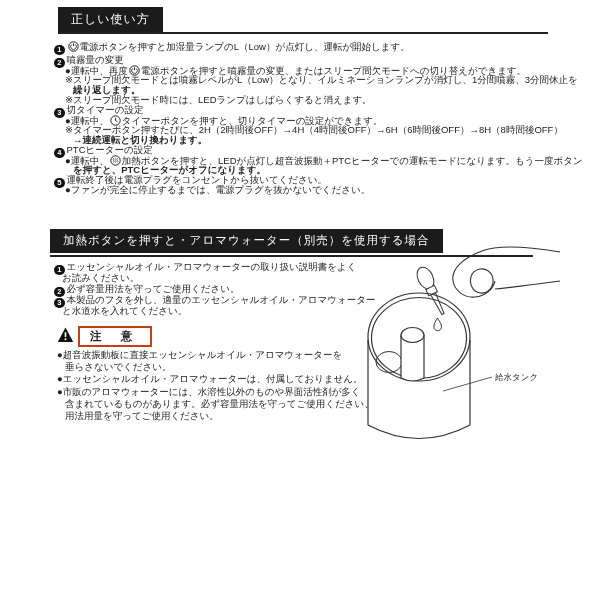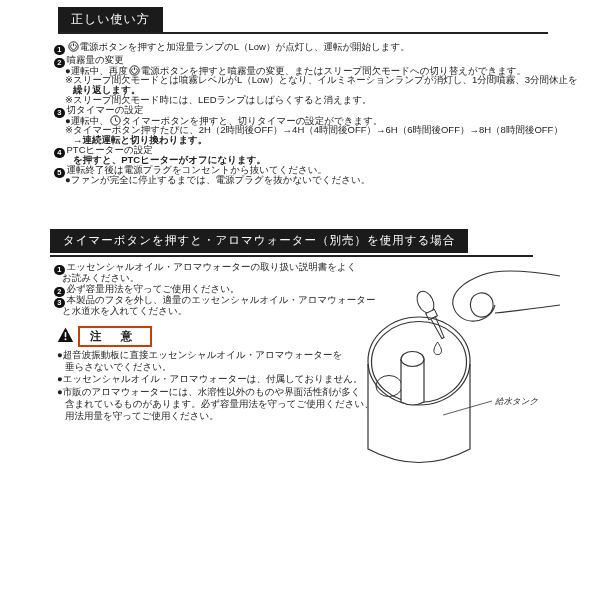--- a/index.html
+++ b/index.html
@@ -70,28 +70,36 @@
       <span>●運転中、</span><span class="btn-icon"><svg width="11" height="11" viewBox="0 0 11 11">
             <circle cx="5.5" cy="5.5" r="4.7" fill="none" stroke="#222" stroke-width="1"></circle>
             <path d="M5.5 2.8 V5.6 L7.5 6.7" stroke="#222" stroke-width="0.9" fill="none"></path>
           </svg></span><span>タイマーボタンを押すと、切りタイマーの設定ができます。</span>
     </div>
     <div class="ln ind1">※タイマーボタン押すたびに、2H（2時間後OFF）→4H（4時間後OFF）→6H（6時間後OFF）→8H（8時間後OFF）</div>
     <div class="ln ind2">→連続運転と切り換わります。</div>
     <div class="ln">
       <span class="num">4</span><span>PTCヒーターの設定</span>
     </div>
+    <div class="ln ind1">
+      <span>●運転中、</span><span class="btn-icon"><svg width="11" height="11" viewBox="0 0 11 11">
+            <circle cx="5.5" cy="5.5" r="4.7" fill="none" stroke="#222" stroke-width="1"></circle>
+            <path d="M3.6 3.2 q-0.9 1.1 0 2.2 q0.9 1.1 0 2.2" stroke="#222" stroke-width="0.7" fill="none"></path>
+            <path d="M5.5 3.2 q-0.9 1.1 0 2.2 q0.9 1.1 0 2.2" stroke="#222" stroke-width="0.7" fill="none"></path>
+            <path d="M7.4 3.2 q-0.9 1.1 0 2.2 q0.9 1.1 0 2.2" stroke="#222" stroke-width="0.7" fill="none"></path>
+          </svg></span><span>加熱ボタンを押すと、LEDが点灯し超音波振動＋PTCヒーターでの運転モードになります。もう一度ボタン</span>
+    </div>
     <div class="ln ind2">を押すと、PTCヒーターがオフになります。</div>
     <div class="ln">
       <span class="num">5</span><span>運転終了後は電源プラグをコンセントから抜いてください。</span>
     </div>
     <div class="ln ind1">●ファンが完全に停止するまでは、電源プラグを抜かないでください。</div>
   </div>
 
-  <div class="section-header" style="left:50px;top:229px;font-size:11.5px;">タイマーボタンを押すと・アロマウォーター（別売）を使用する場合</div>
+  <div class="section-header" style="left:50px;top:229px;font-size:11.5px;">加熱ボタンを押すと・アロマウォーター（別売）を使用する場合</div>
   <div class="hrule" style="left:50px;top:255px;width:483px;"></div>
 
   <div class="body-block s2" style="top:261px;width:350px;">
     <div class="ln">
       <span class="num">1</span><span>エッセンシャルオイル・アロマウォーターの取り扱い説明書をよく</span>
     </div>
     <div class="ln ind1b">お読みください。</div>
     <div class="ln">
       <span class="num">2</span><span>必ず容量用法を守ってご使用ください。</span>
     </div>
@@ -114,21 +122,21 @@
 
   <div class="body-block caut" style="left:57px;top:349px;width:330px;">
     <div class="ln">●超音波振動板に直接エッセンシャルオイル・アロマウォーターを</div>
     <div class="ln ind1b">垂らさないでください。</div>
     <div class="ln">●エッセンシャルオイル・アロマウォーターは、付属しておりません。</div>
     <div class="ln">●市販のアロマウォーターには、水溶性以外のものや界面活性剤が多く</div>
     <div class="ln ind1b">含まれているものがあります。必ず容量用法を守ってご使用ください、</div>
     <div class="ln ind1b">用法用量を守ってご使用ください。</div>
   </div>
 
-  <div style="position:absolute;left:358px;top:266px;font-style:italic;">
+  <div style="position:absolute;left:358px;top:242px;">
     <svg width="242" height="236" viewBox="358 254 242 236">
 
       <g stroke="#333" stroke-width="1.1" fill="none">
         <path d="M 560 264 C 530 259 500 256 482 263 C 463 270 451 281 453 293 C 455 303 464 310 475 309 C 486 308 493 301 495 293"></path>
         <path d="M 495 301 C 516 299 538 296 560 293"></path>
       </g>
 
       <g transform="rotate(-26 443 326)" stroke="#333" stroke-width="1" fill="#fff">
         <ellipse cx="443" cy="286" rx="7.5" ry="11.5"></ellipse>
         <rect x="438.2" y="296.5" width="9.6" height="7"></rect>

